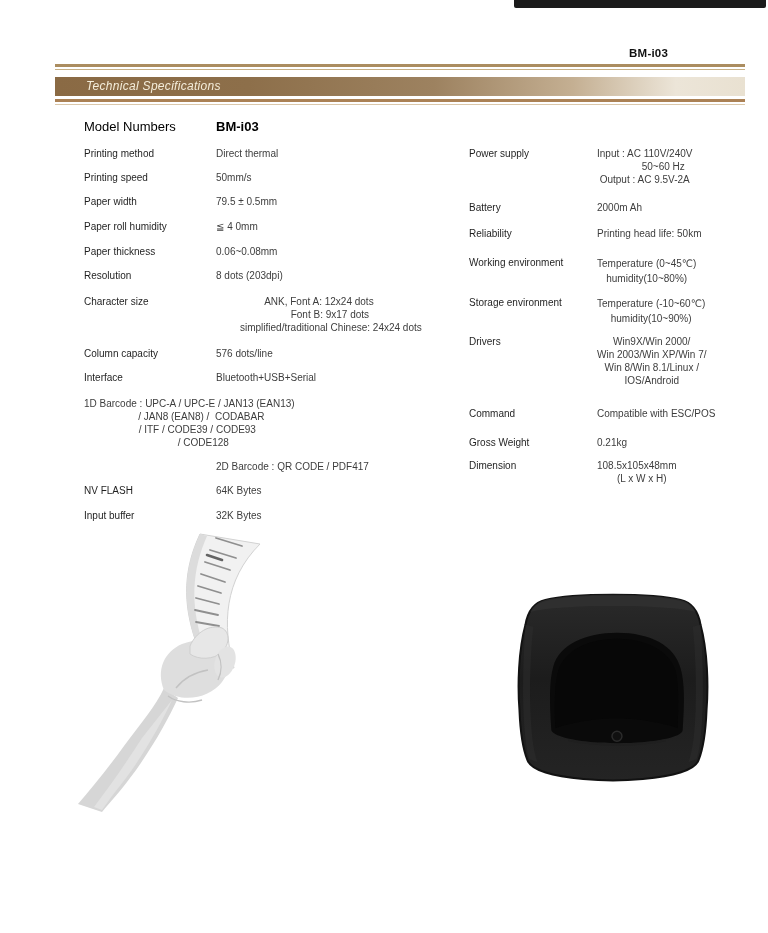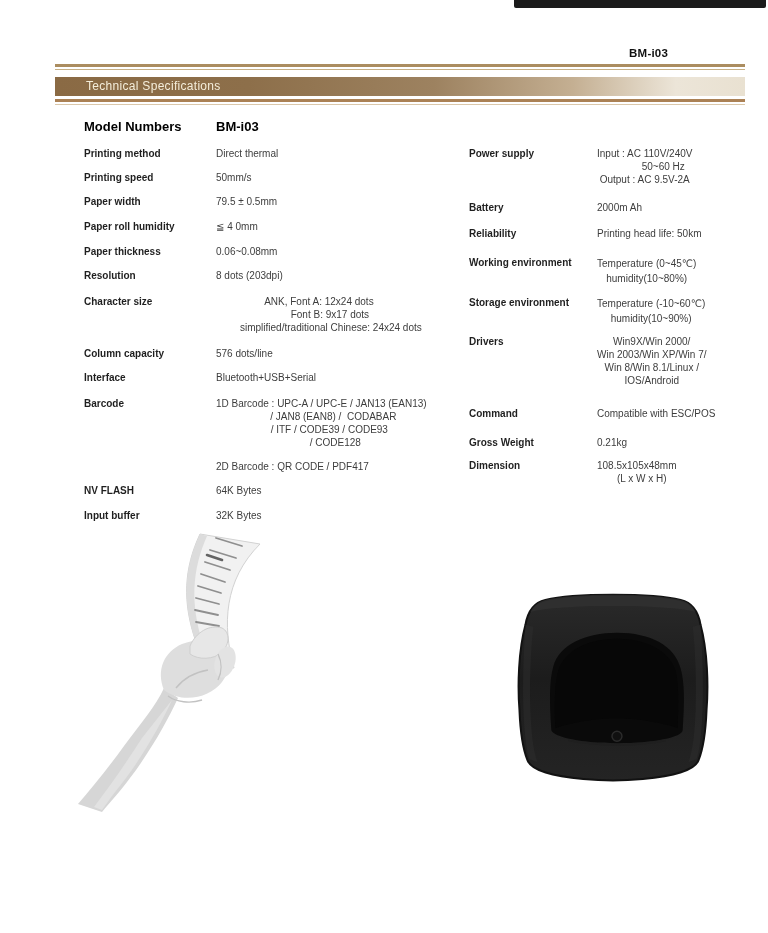--- a/index.html
+++ b/index.html
@@ -15,30 +15,31 @@
   .model-code{position:absolute;top:47px;right:100px;font-size:11.5px;font-weight:700;color:#111;letter-spacing:.2px;}
   .rule-top{position:absolute;left:55px;top:64px;width:690px;}
   .rule-top .ra{height:2.5px;background:#ab8d60;}
   .rule-top .rgap{height:2px;background:#fff;}
   .rule-top .rb{height:1.5px;background:#c7b085;}
   .title-bar{
     position:absolute;left:55px;top:77px;width:690px;height:19px;
     background:linear-gradient(90deg,#8a6a44 0%,#8d6f4a 28%,#9d8260 55%,#c4af92 75%,#ece5d8 90%,#e9e1d1 100%);
     color:#f4edda;font-size:12px;line-height:19px;box-sizing:border-box;padding-left:31px;
     letter-spacing:.3px;
+    font-style:italic;
   }
   .rule-bot1{position:absolute;left:55px;top:99px;width:690px;height:2.5px;background:#ab8155;}
   .rule-bot2{position:absolute;left:55px;top:104px;width:690px;height:1px;background:#dbc8ab;}
 
   
   .col{position:absolute;}
   .col-left{left:84px;top:119px;width:400px;}
   .col-right{left:469px;top:147px;width:296px;}
   .row{position:absolute;left:0;display:flex;font-size:10px;line-height:13px;color:#3d3d3d;}
-  .lbl{display:inline-block;flex:0 0 auto;font-weight:700;color:#1f1f1f;white-space:pre;}
+  .lbl{display:inline-block;flex:0 0 auto;font-weight:400;color:#1f1f1f;white-space:pre;}
   .col-left .lbl{width:132px;}
   .col-right .lbl{width:128px;}
   .val{display:block;}
   .vline{display:block;white-space:pre;line-height:13px;text-align:center;}
   .model-row{font-size:13px;line-height:15px;}
   .model-row .lbl{color:#000;}
   .model-row .val{font-weight:700;color:#000;}
 
   
   .photo{position:absolute;}
@@ -117,21 +118,20 @@
         <span class="vline">576 dots/line</span>
       </span>
   </div>
   <div class="row" style="top:252px">
     <span class="lbl">Interface</span>
     <span class="val">
         <span class="vline">Bluetooth+USB+Serial</span>
       </span>
   </div>
   <div class="row" style="top:278px">
-    <span class="lbl">Barcode</span>
     <span class="val">
       <span class="vline">1D Barcode : UPC-A / UPC-E / JAN13 (EAN13)</span>
       <span class="vline" style="margin-left:24px">/ JAN8 (EAN8) /  CODABAR</span>
       <span class="vline" style="margin-left:16px">/ ITF / CODE39 / CODE93</span>
       <span class="vline" style="margin-left:28px">/ CODE128</span>
     </span>
   </div>
   <div class="row" style="top:341px">
     <span class="lbl"></span>
     <span class="val">

